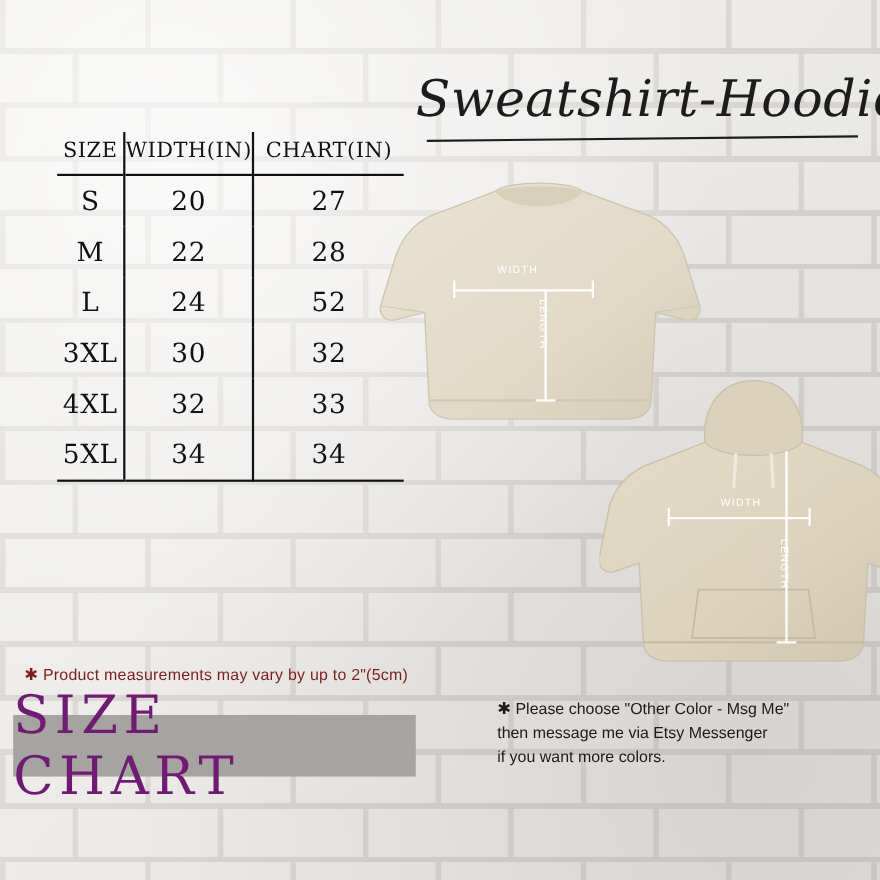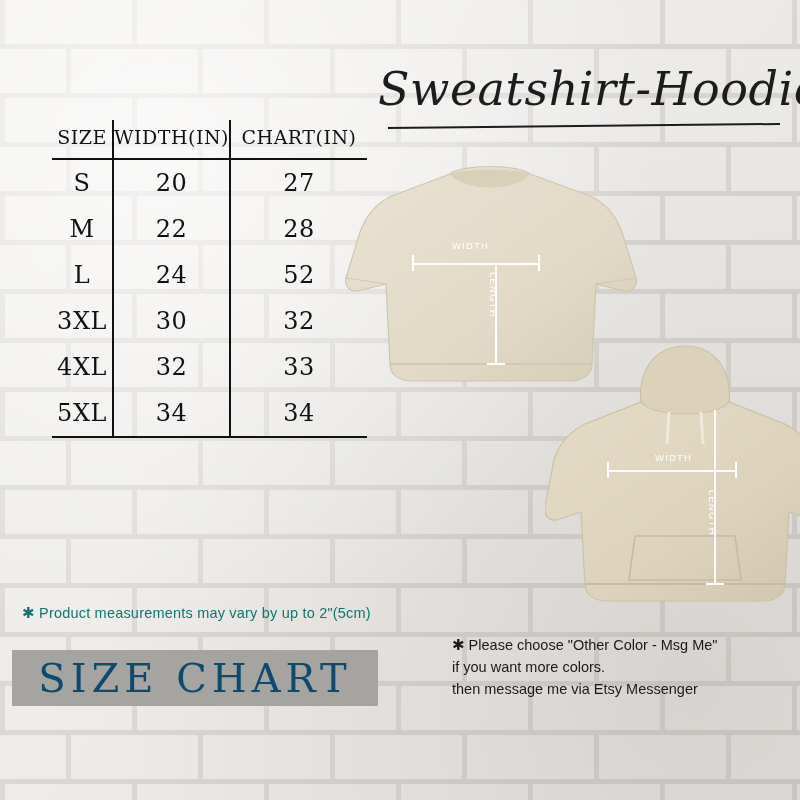--- a/index.html
+++ b/index.html
@@ -104,40 +104,40 @@
   #chart-table th.c2, #chart-table td.c2 { width: 140px; }
   #chart-table thead tr { border-bottom: 2px solid #111; }
   #chart-table tbody tr:last-child td { border-bottom: 2px solid #111; }
 
   
   #note-left {
     position: absolute;
     left: 22px;
     top: 604px;
     font-size: 14.5px;
-    color: #0f766e;
+    color: #7f1d1d;
     letter-spacing: 0.2px;
   }
   #note-left .star { font-size: 15px; }
 
   #size-chart-banner {
     position: absolute;
     left: 12px;
     top: 650px;
     width: 366px;
     height: 56px;
     background: #a6a4a1;
     display: flex;
     align-items: center;
     justify-content: center;
   }
   #size-chart-banner span {
     font-family: "DejaVu Serif", serif;
-    font-size: 40px;
-    color: #0c4a6e;
+    font-size: 48px;
+    color: #701a75;
     letter-spacing: 5px;
   }
 
   #note-right {
     position: absolute;
     left: 452px;
     top: 634px;
     font-size: 14.5px;
     line-height: 22px;
     color: #1a1a1a;
@@ -333,22 +333,22 @@
 
   <div id="size-chart-banner">
     <span>SIZE CHART</span>
   </div>
 
   <div id="note-right">
     <div>
       <span class="star">✱</span>
       <span>Please choose "Other Color - Msg Me"</span>
     </div>
+    <div>then message me via Etsy Messenger</div>
     <div>if you want more colors.</div>
-    <div>then message me via Etsy Messenger</div>
   </div>
 
   <svg id="sweatshirt" width="300" height="240" viewBox="0 0 300 240" style="position:absolute; left:340px; top:158px;">
     <defs>
       <linearGradient id="swGrad" x1="0" y1="0" x2="1" y2="1">
         <stop offset="0%" stop-color="#e9e2d1"></stop>
         <stop offset="60%" stop-color="#e2dac7"></stop>
         <stop offset="100%" stop-color="#d6ccb6"></stop>
       </linearGradient>
     </defs>

